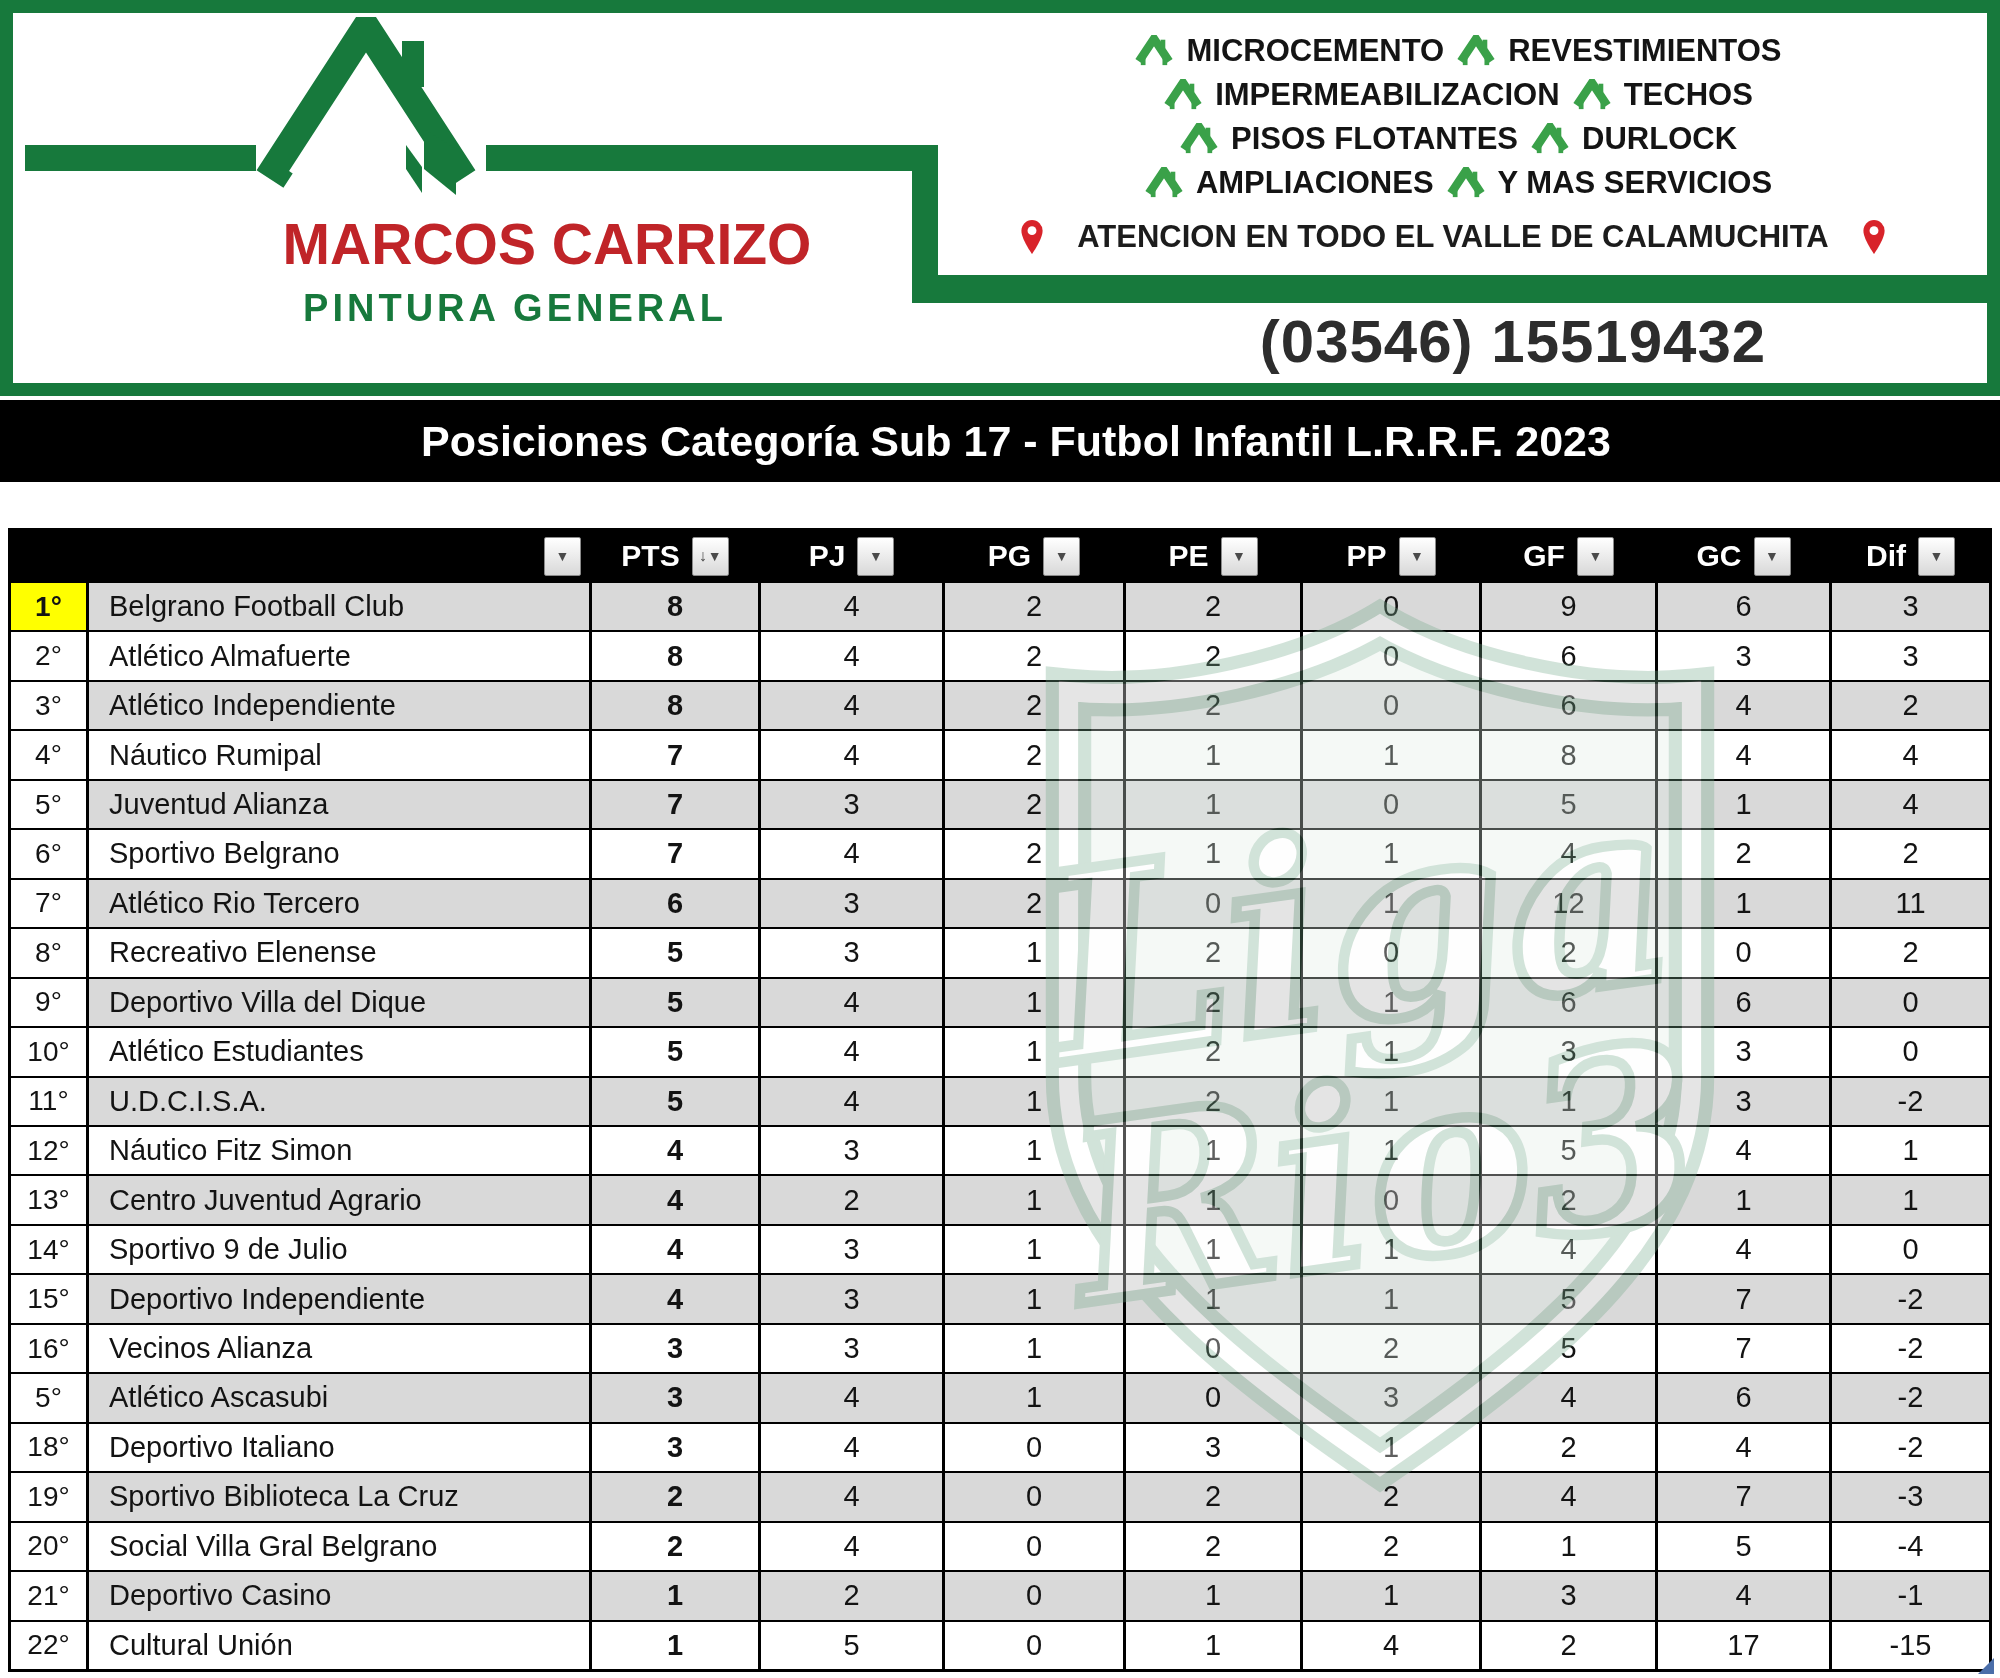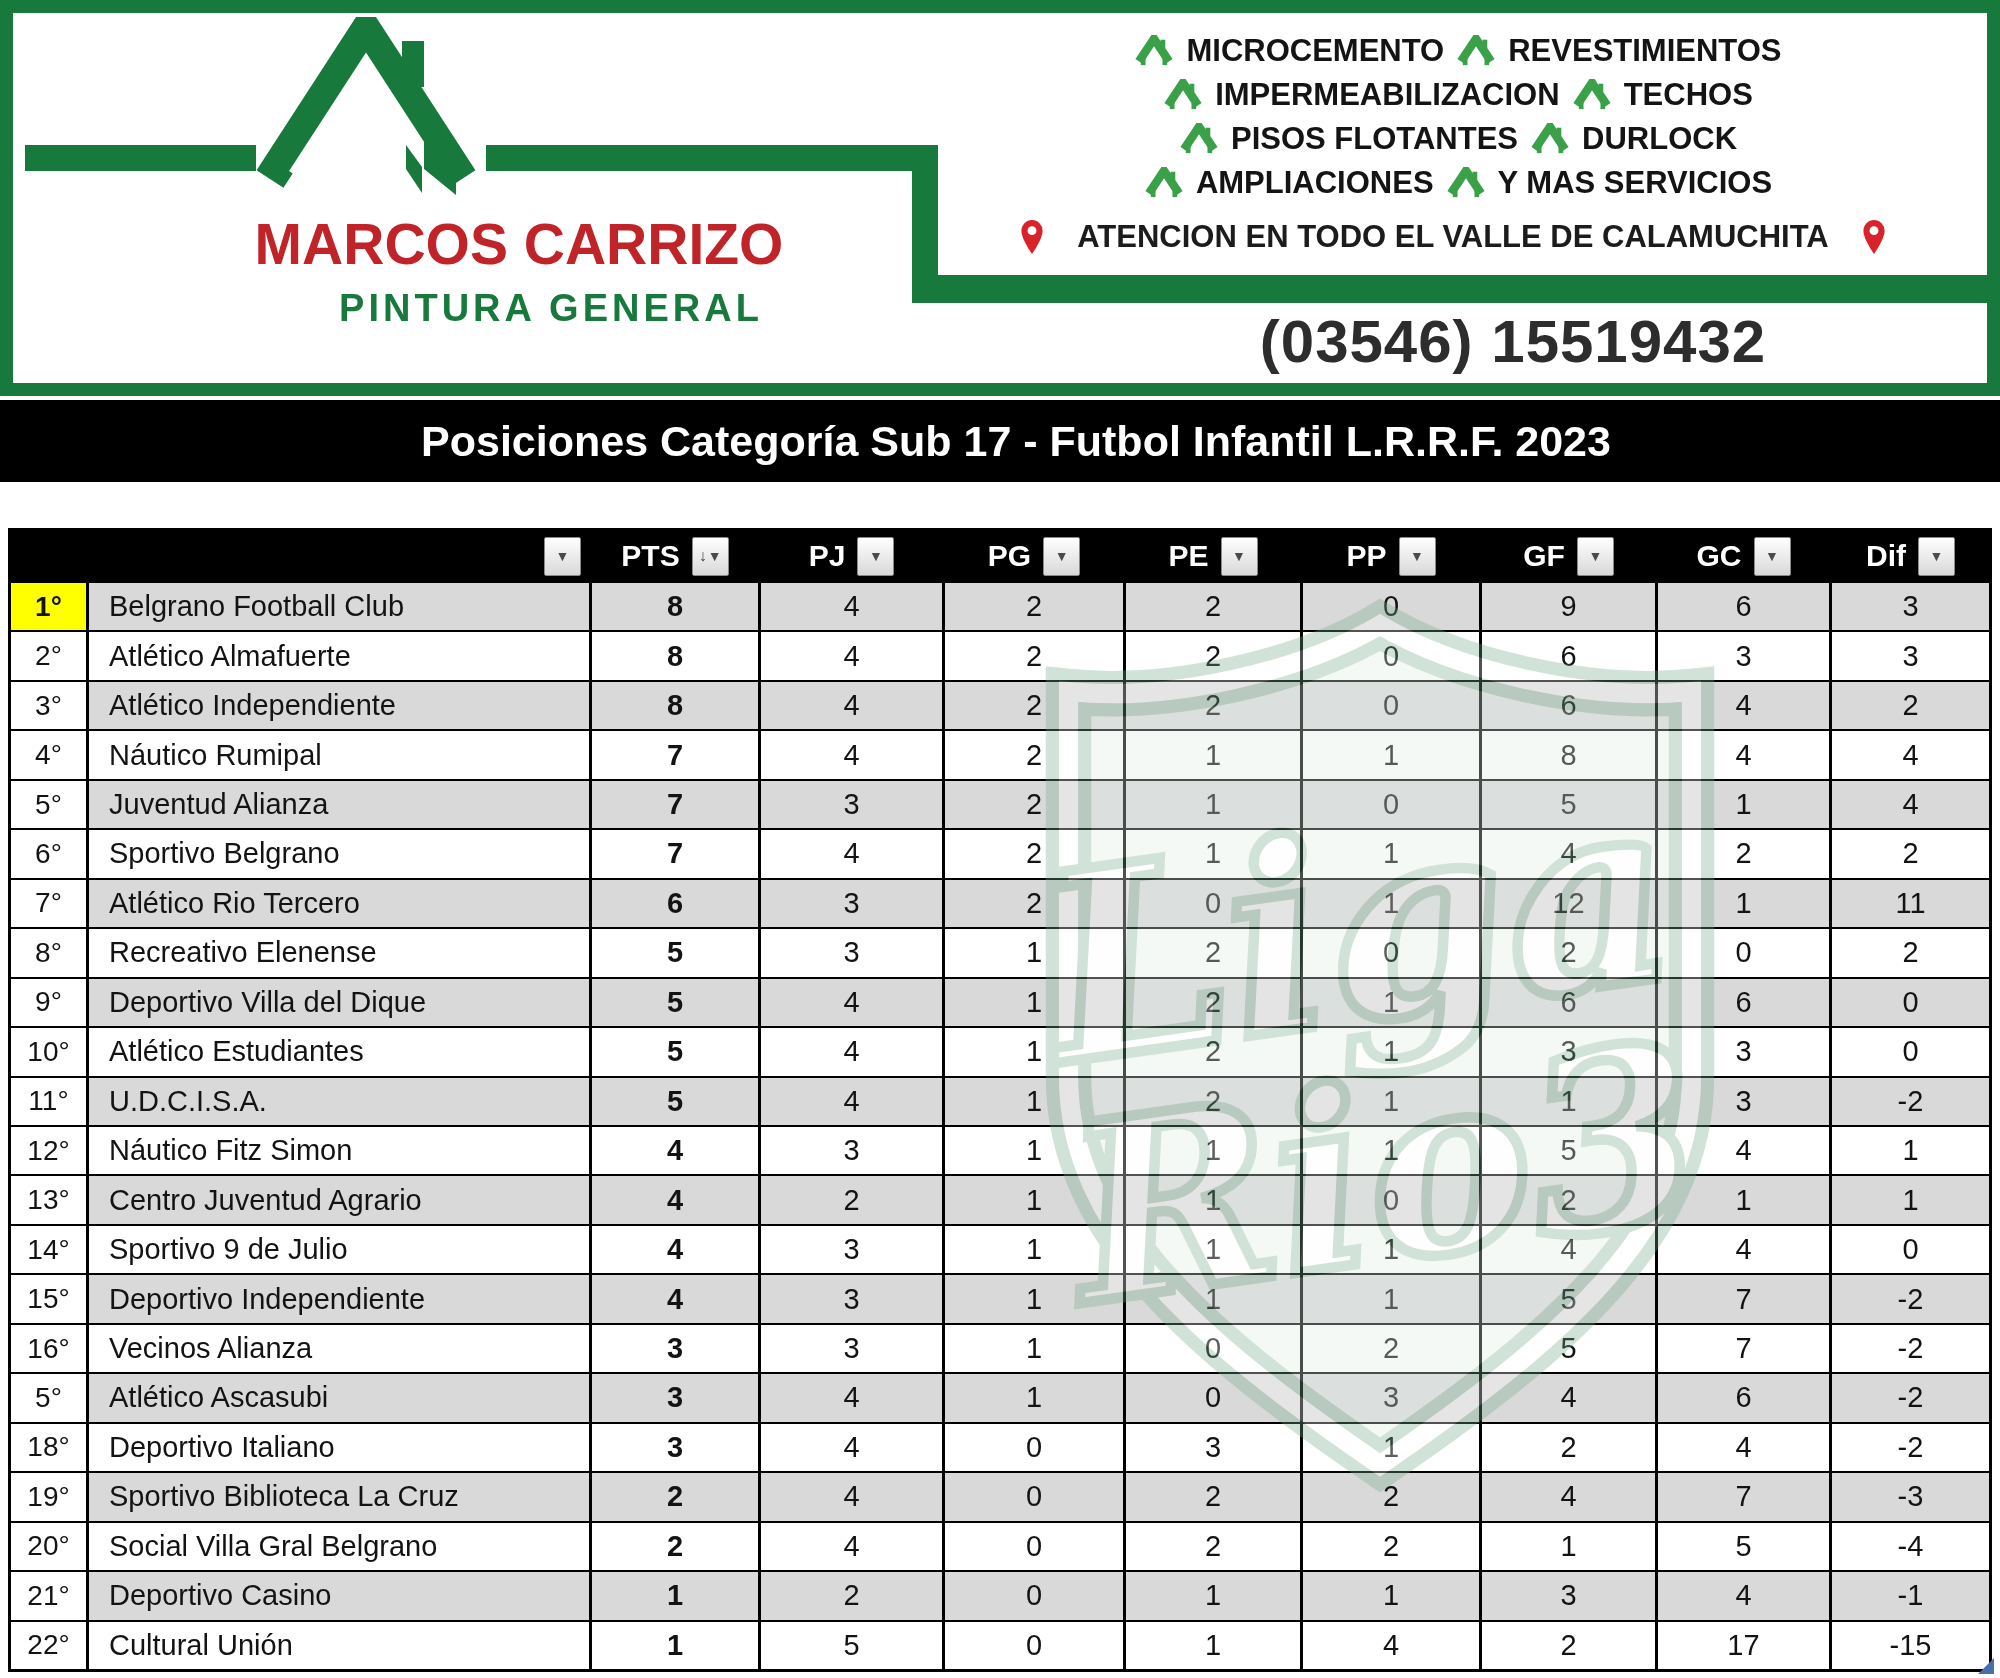--- a/index.html
+++ b/index.html
@@ -8,23 +8,23 @@
 
   
   .banner{position:absolute;left:0;top:0;width:2000px;height:396px;background:#fff;
           border:13px solid #17793c;box-sizing:border-box;}
   .gbar{position:absolute;background:#17793c;}
   .roofline{left:12px;top:132px;width:893px;height:26px;}
   .vline{left:899px;top:132px;width:26px;height:158px;}
   .rightbar{left:899px;top:262px;width:1089px;height:28px;}
 
   .houselogo{position:absolute;left:243px;top:4px;width:230px;height:182px;background:#fff;}
-  .brand{position:absolute;left:96px;top:198px;width:820px;text-align:center;
+  .brand{position:absolute;left:124px;top:198px;width:820px;text-align:center;
          color:#c02428;font-size:57px;font-weight:800;letter-spacing:0px;}
-  .brandsub{position:absolute;left:128px;top:274px;width:820px;text-align:center;
+  .brandsub{position:absolute;left:92px;top:274px;width:820px;text-align:center;
          color:#17793c;font-size:38px;font-weight:800;letter-spacing:4px;}
 
   .services{position:absolute;left:1005px;top:20px;width:880px;height:168px;
             display:flex;flex-direction:column;justify-content:space-between;}
   .svc-line{display:flex;align-items:center;justify-content:center;gap:12px;
             font-size:31px;font-weight:800;color:#141414;white-space:nowrap;}
   .svc-icon{width:40px;height:32px;flex:0 0 auto;}
 
   .attention{position:absolute;left:960px;top:206px;width:960px;display:flex;
              align-items:center;justify-content:center;gap:32px;

